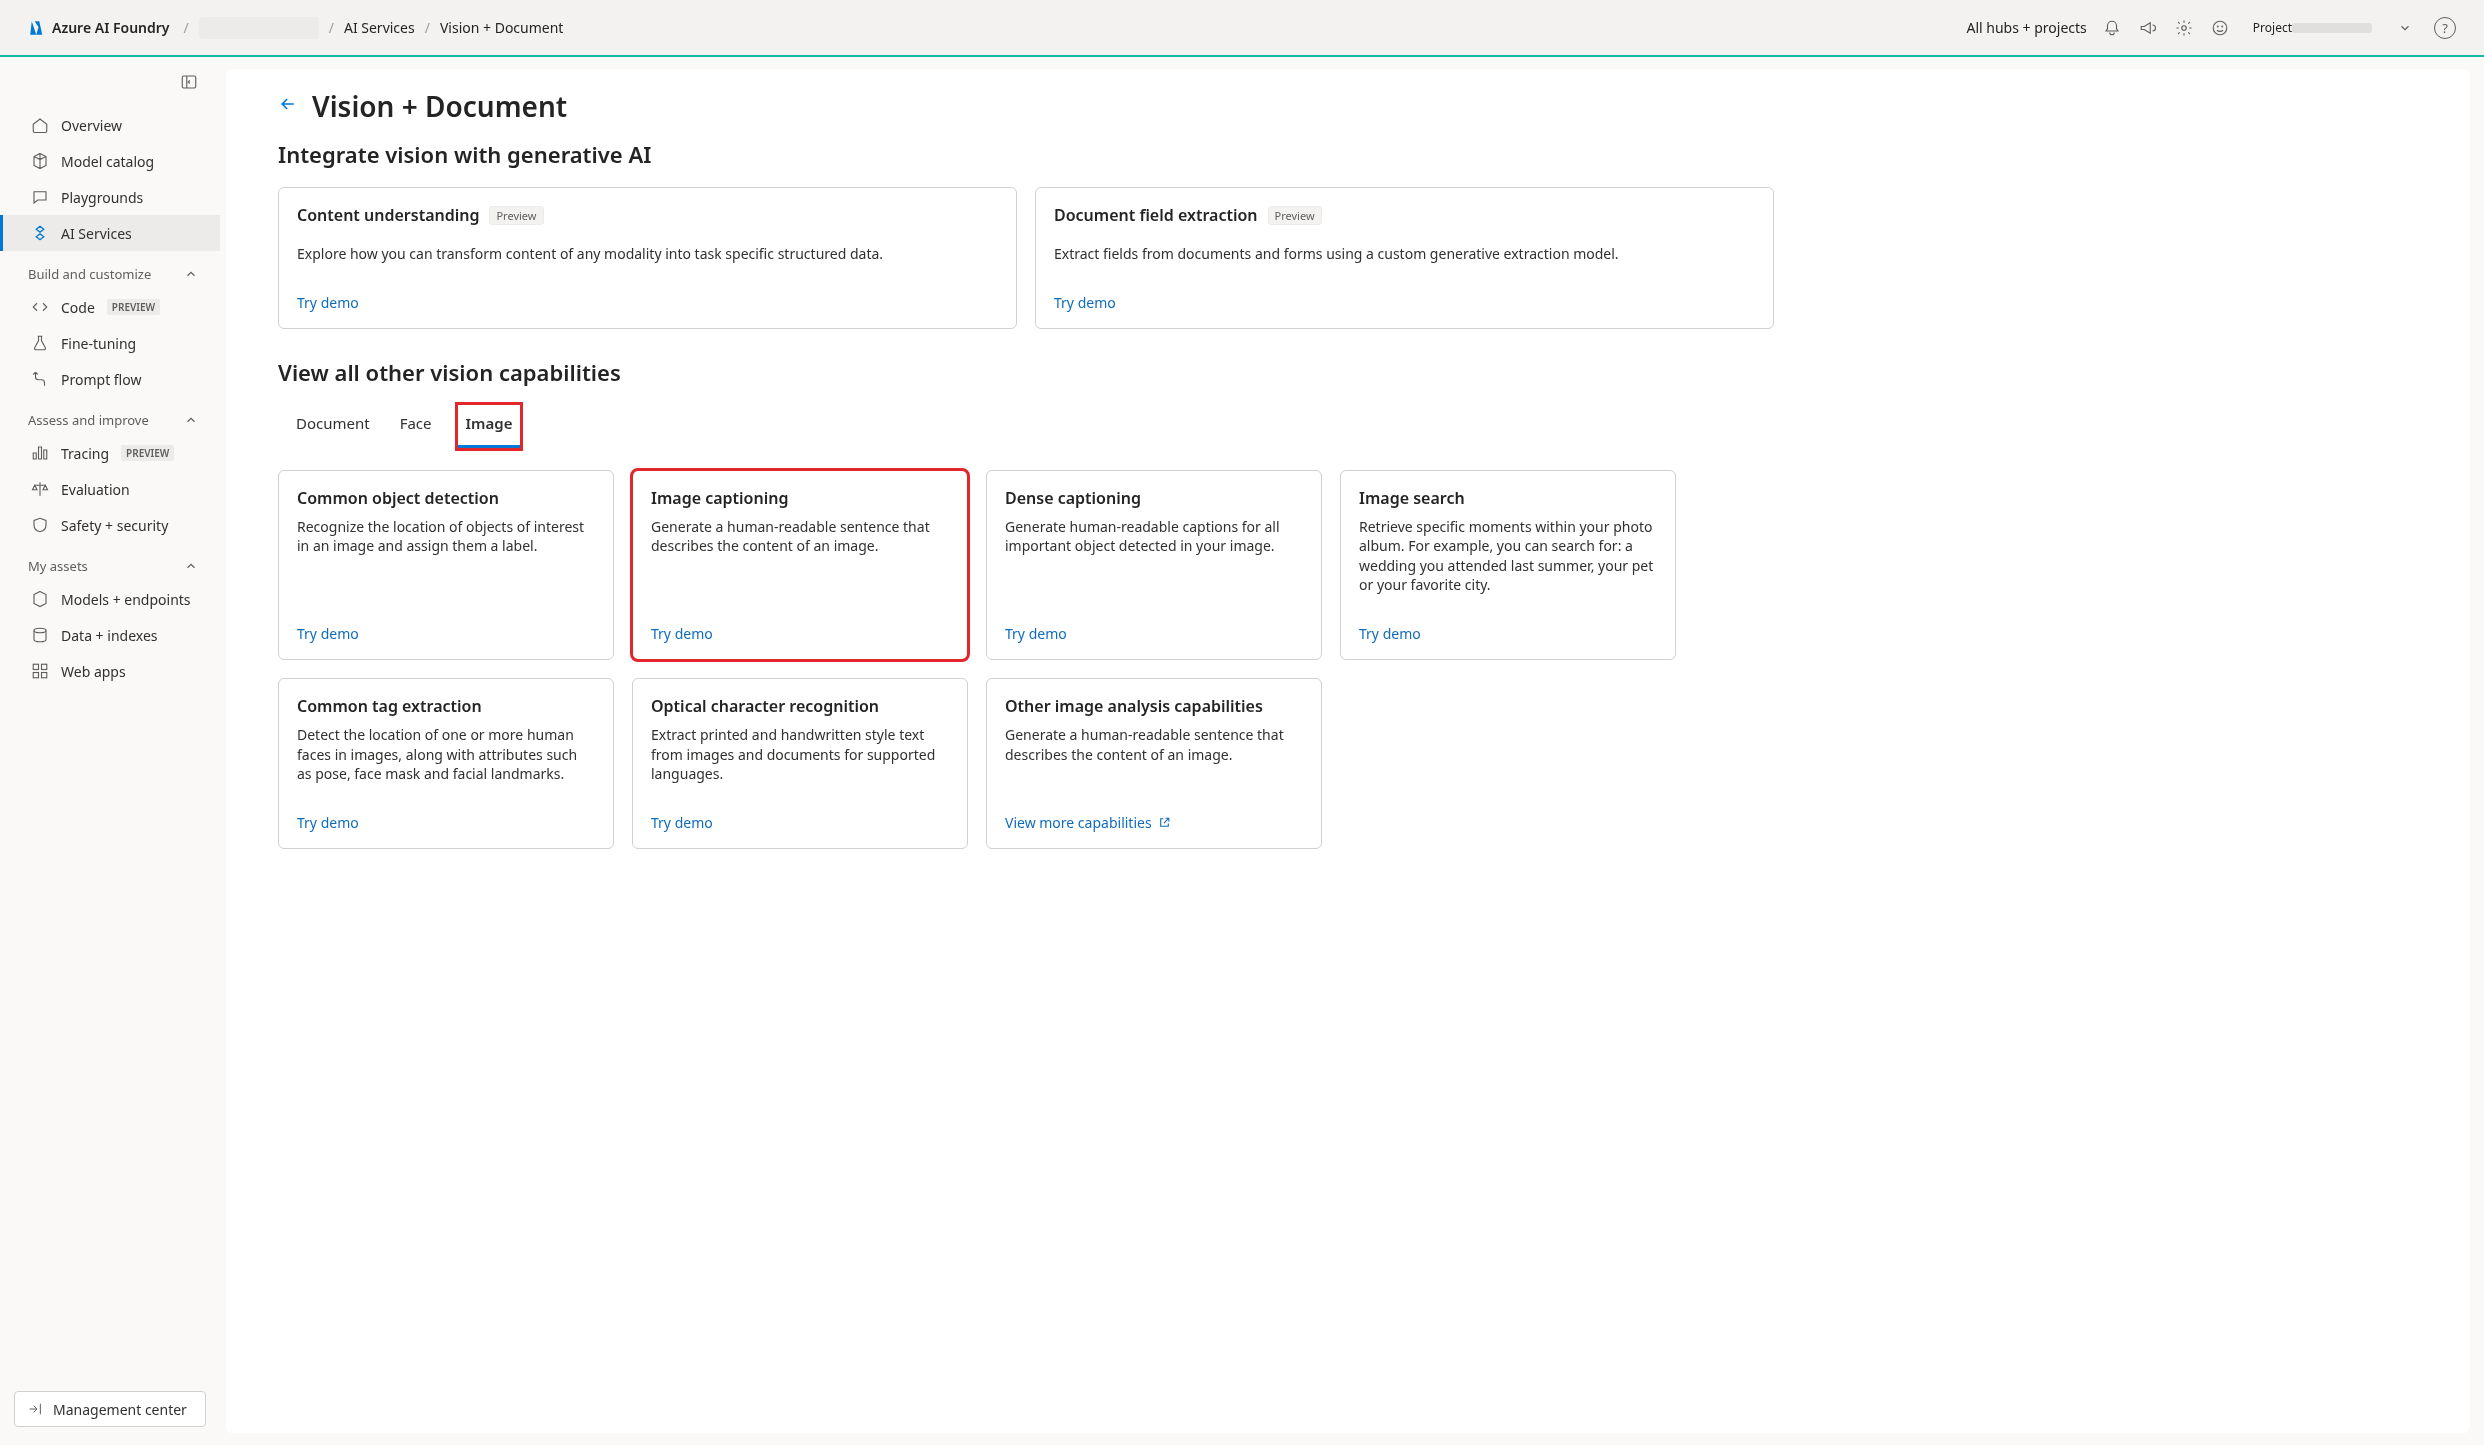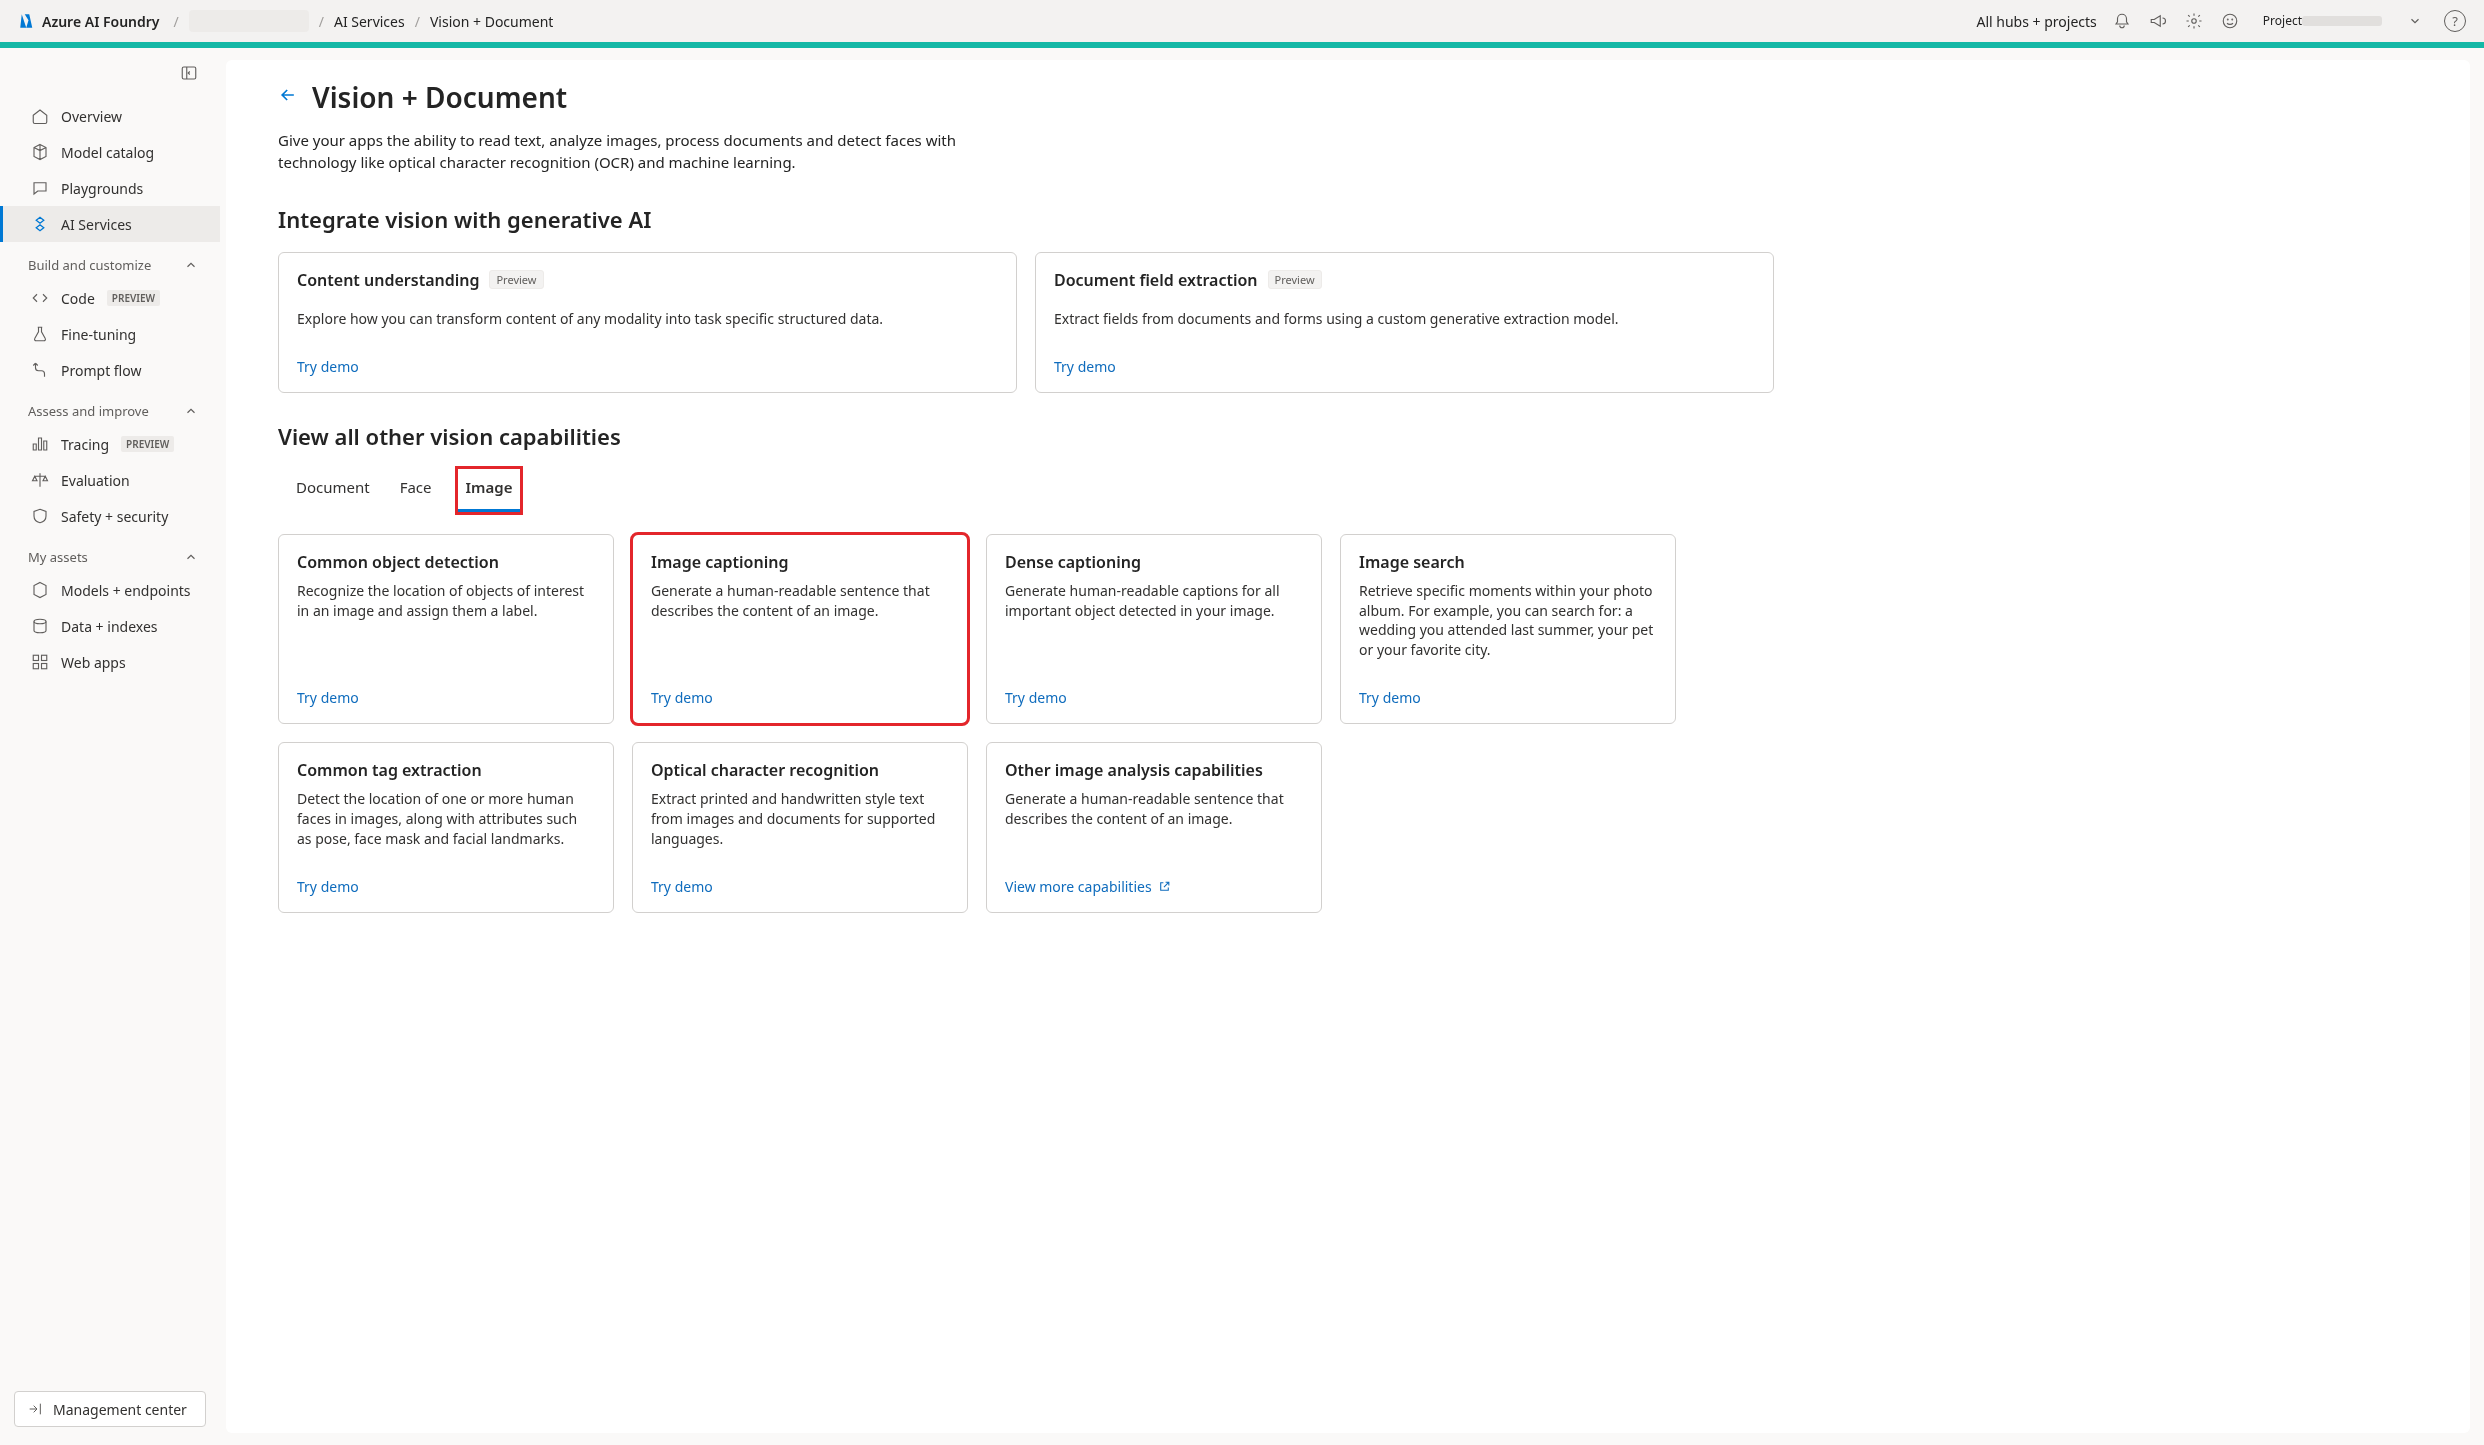--- a/index.html
+++ b/index.html
@@ -8,26 +8,26 @@
     background: #faf9f8;
     color: #323130;
     font-size: 14px;
     height: 100vh;
     display: flex;
     flex-direction: column;
     overflow: hidden;
   }
   
   .topbar {
-    height: 48px;
+    height: 57px;
     background: #f3f2f1;
-    border-bottom: 6px solid #14b8a6;
+    border-bottom: 2px solid #14b8a6;
     display: flex;
     align-items: center;
-    padding: 0 18px;
+    padding: 0 28px;
     gap: 8px;
     flex-shrink: 0;
   }
   .topbar .logo {
     display: flex;
     align-items: center;
     gap: 6px;
     font-weight: 600;
     color: #242424;
   }
@@ -365,21 +365,20 @@
   <div class="main">
     <div class="main-inner">
       <div class="page-header">
         <span class="back-arrow">
           <svg viewBox="0 0 24 24" fill="none" stroke="currentColor" stroke-width="2">
               <path d="M19 12H5M11 6l-6 6 6 6"></path>
             </svg>
         </span>
         <h1 class="page-title">Vision + Document</h1>
       </div>
-      <p class="page-desc">Give your apps the ability to read text, analyze images, process documents and detect faces with technology like optical character recognition (OCR) and machine learning.</p>
 
       <h2 class="section-title">Integrate vision with generative AI</h2>
       <div class="row">
         <div class="card">
           <div class="card-title-row">
             <span class="card-title">Content understanding</span>
             <span class="preview-badge">Preview</span>
           </div>
           <div class="card-desc">Explore how you can transform content of any modality into task specific structured data.</div>
           <a class="card-link">Try demo</a>

